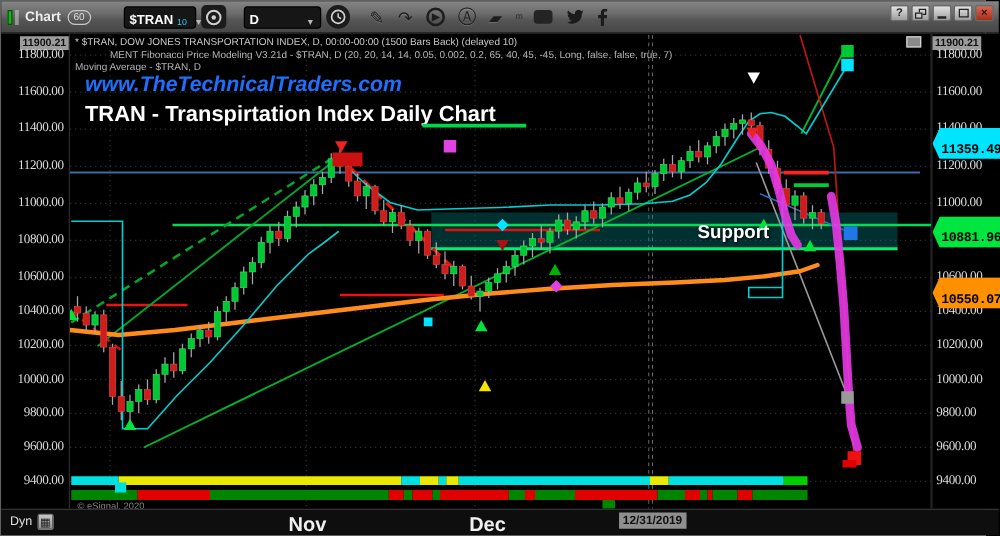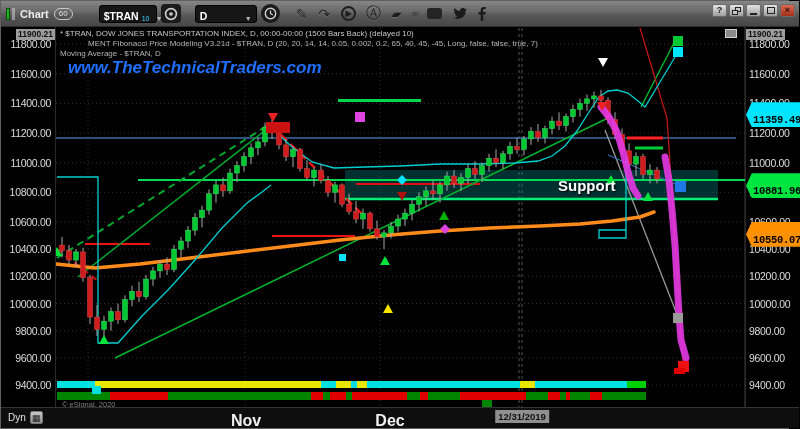--- a/index.html
+++ b/index.html
@@ -40,21 +40,21 @@
   .wicon-min { width:7px; height:2px; background:#222; margin-top:6px; }
   .wicon-max { width:8px; height:7px; border:1.5px solid #222; }
   .wicon-rest { position:relative; width:9px; height:8px; }
   .wicon-rest i { position:absolute; border:1.2px solid #222; width:6px; height:5px; display:block; }
   .wicon-rest i:first-child { right:0; top:0; } .wicon-rest i:last-child { left:0; bottom:0; background:#c9c9c9; }
 
   
   .axis { position:absolute; top:27px; height:380px; background:#000; z-index:3; }
   .axis.left { left:1px; width:55px; border-right:1px solid #2a2a2a; }
   .axis.right { left:745px; width:54px; border-left:1px solid #2a2a2a; }
-  .axis-label { position:absolute; color:#dcdcdc; font-size:10.5px; letter-spacing:-.3px; white-space:nowrap; }
+  .axis-label { position:absolute; color:#dcdcdc; font-size:10.5px; letter-spacing:-.3px; white-space:nowrap;font-family:Liberation Serif, serif; }
   .axis.left .axis-label { right:4px; }
   .axis.right .axis-label { left:3px; }
   .top-badge { position:absolute; top:2px; background:#9c9c9c; color:#101010; font-size:8.5px;
     font-weight:bold; padding:0 2px; line-height:11px; }
   .axis.left .top-badge { right:0; } .axis.right .top-badge { left:0; }
   .price-badge { position:absolute; left:0; color:#000; font-size:10.5px; font-weight:bold;
     padding:12px 3px 1px 7px; letter-spacing:-.3px;
     clip-path:polygon(0 50%, 10% 0, 100% 0, 100% 100%, 10% 100%);font-family:Liberation Mono, monospace; }
 
   svg#cv { position:absolute; left:0; top:0; z-index:2; }
@@ -465,20 +465,21 @@
       <div class="axis-label" style="top: 352px;">9400.00</div>
       <div class="price-badge" style="top: 75.3423px; background: rgb(0, 229, 255);">11359.49</div>
       <div class="price-badge" style="top: 146.176px; background: rgb(0, 230, 64);">10881.96</div>
       <div class="price-badge" style="top: 194.782px; background: rgb(255, 145, 0);">10550.07</div>
     </div>
 
   <div class="hdr" style="top:29px;">* $TRAN, DOW JONES TRANSPORTATION INDEX, D, 00:00-00:00 (1500 Bars Back) (delayed 10)</div>
   <div class="hdr" style="top:39px; color:#b5b5b5;padding-left:28px;">MENT Fibonacci Price Modeling V3.21d - $TRAN, D (20, 20, 14, 14, 0.05, 0.002, 0.2, 65, 40, 45, -45, Long, false, false, true, 7)</div>
   <div class="hdr" style="top:49px; color:#b5b5b5;">Moving Average - $TRAN, D</div>
   <div class="watermark">www.TheTechnicalTraders.com</div>
+  <div class="big-title">TRAN - Transpirtation Index Daily Chart</div>
   <div class="title-underline"></div>
   <div class="support-label">Support</div>
   <div class="copyright">© eSignal, 2020</div>
   <div class="pane-icon"></div>
 
   <div class="bottombar">
     <div class="dyn">
       <span>Dyn</span>
       <span class="dyn-icon">▦</span>
     </div>

